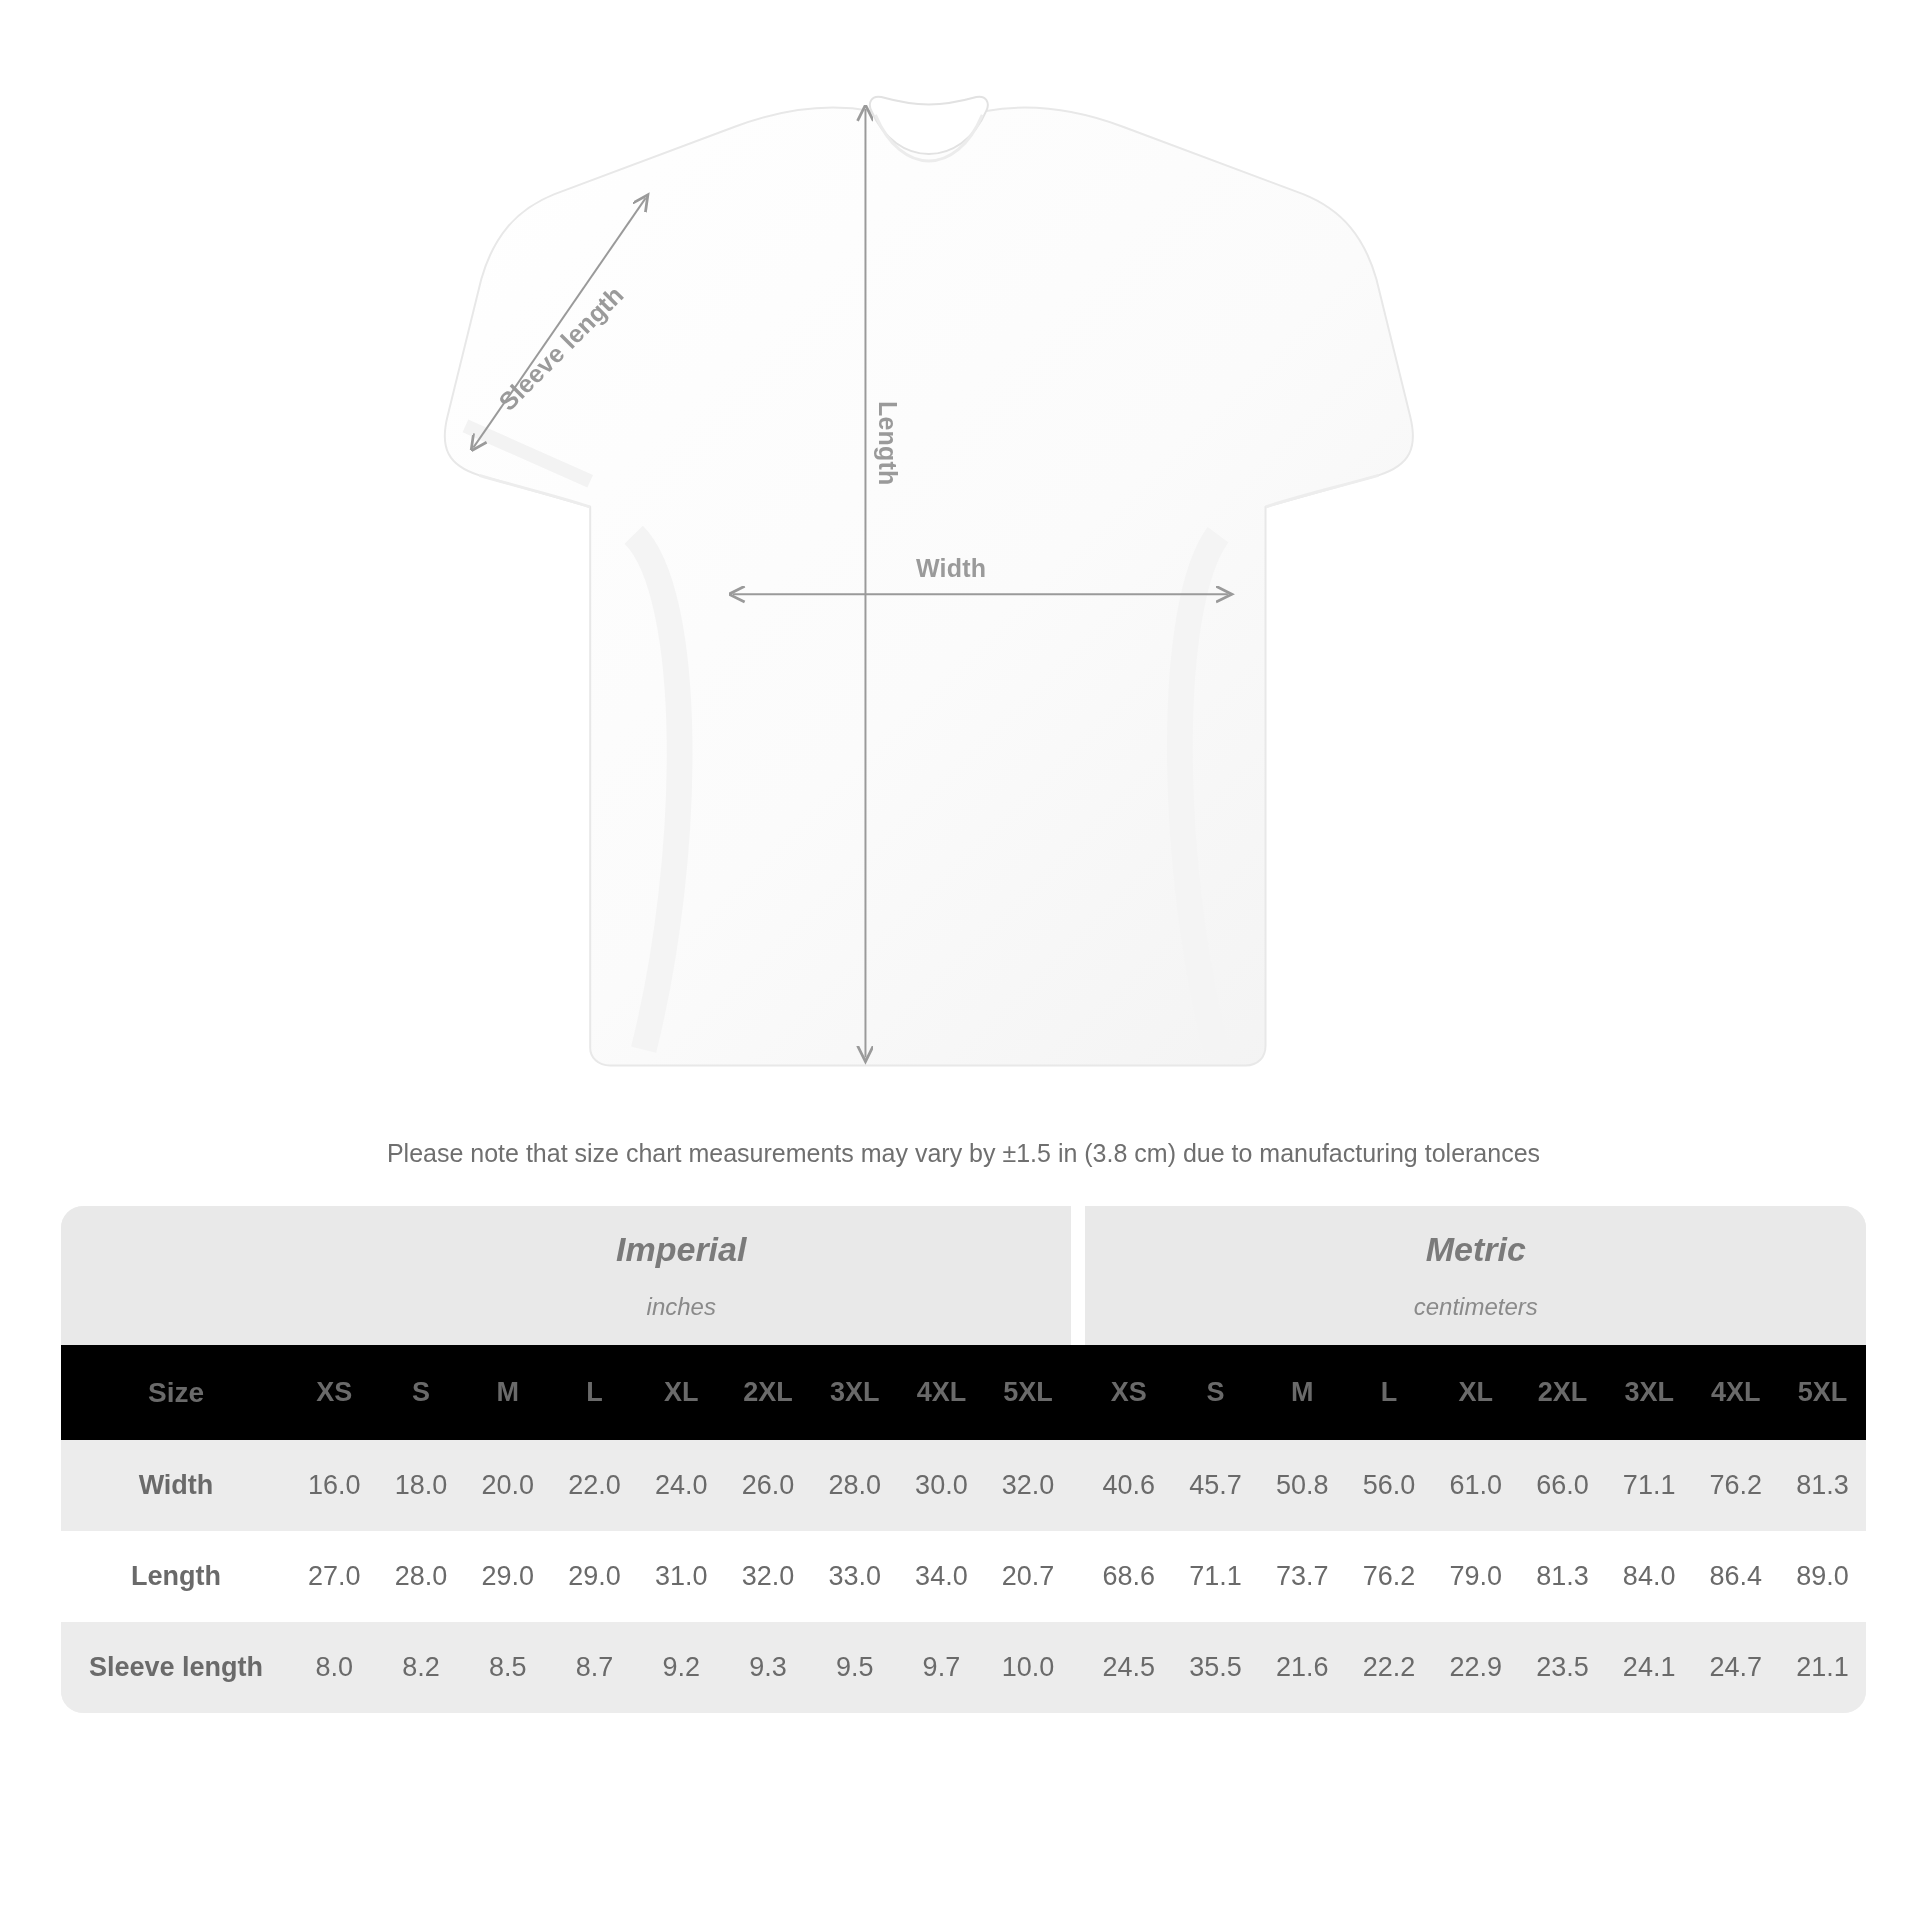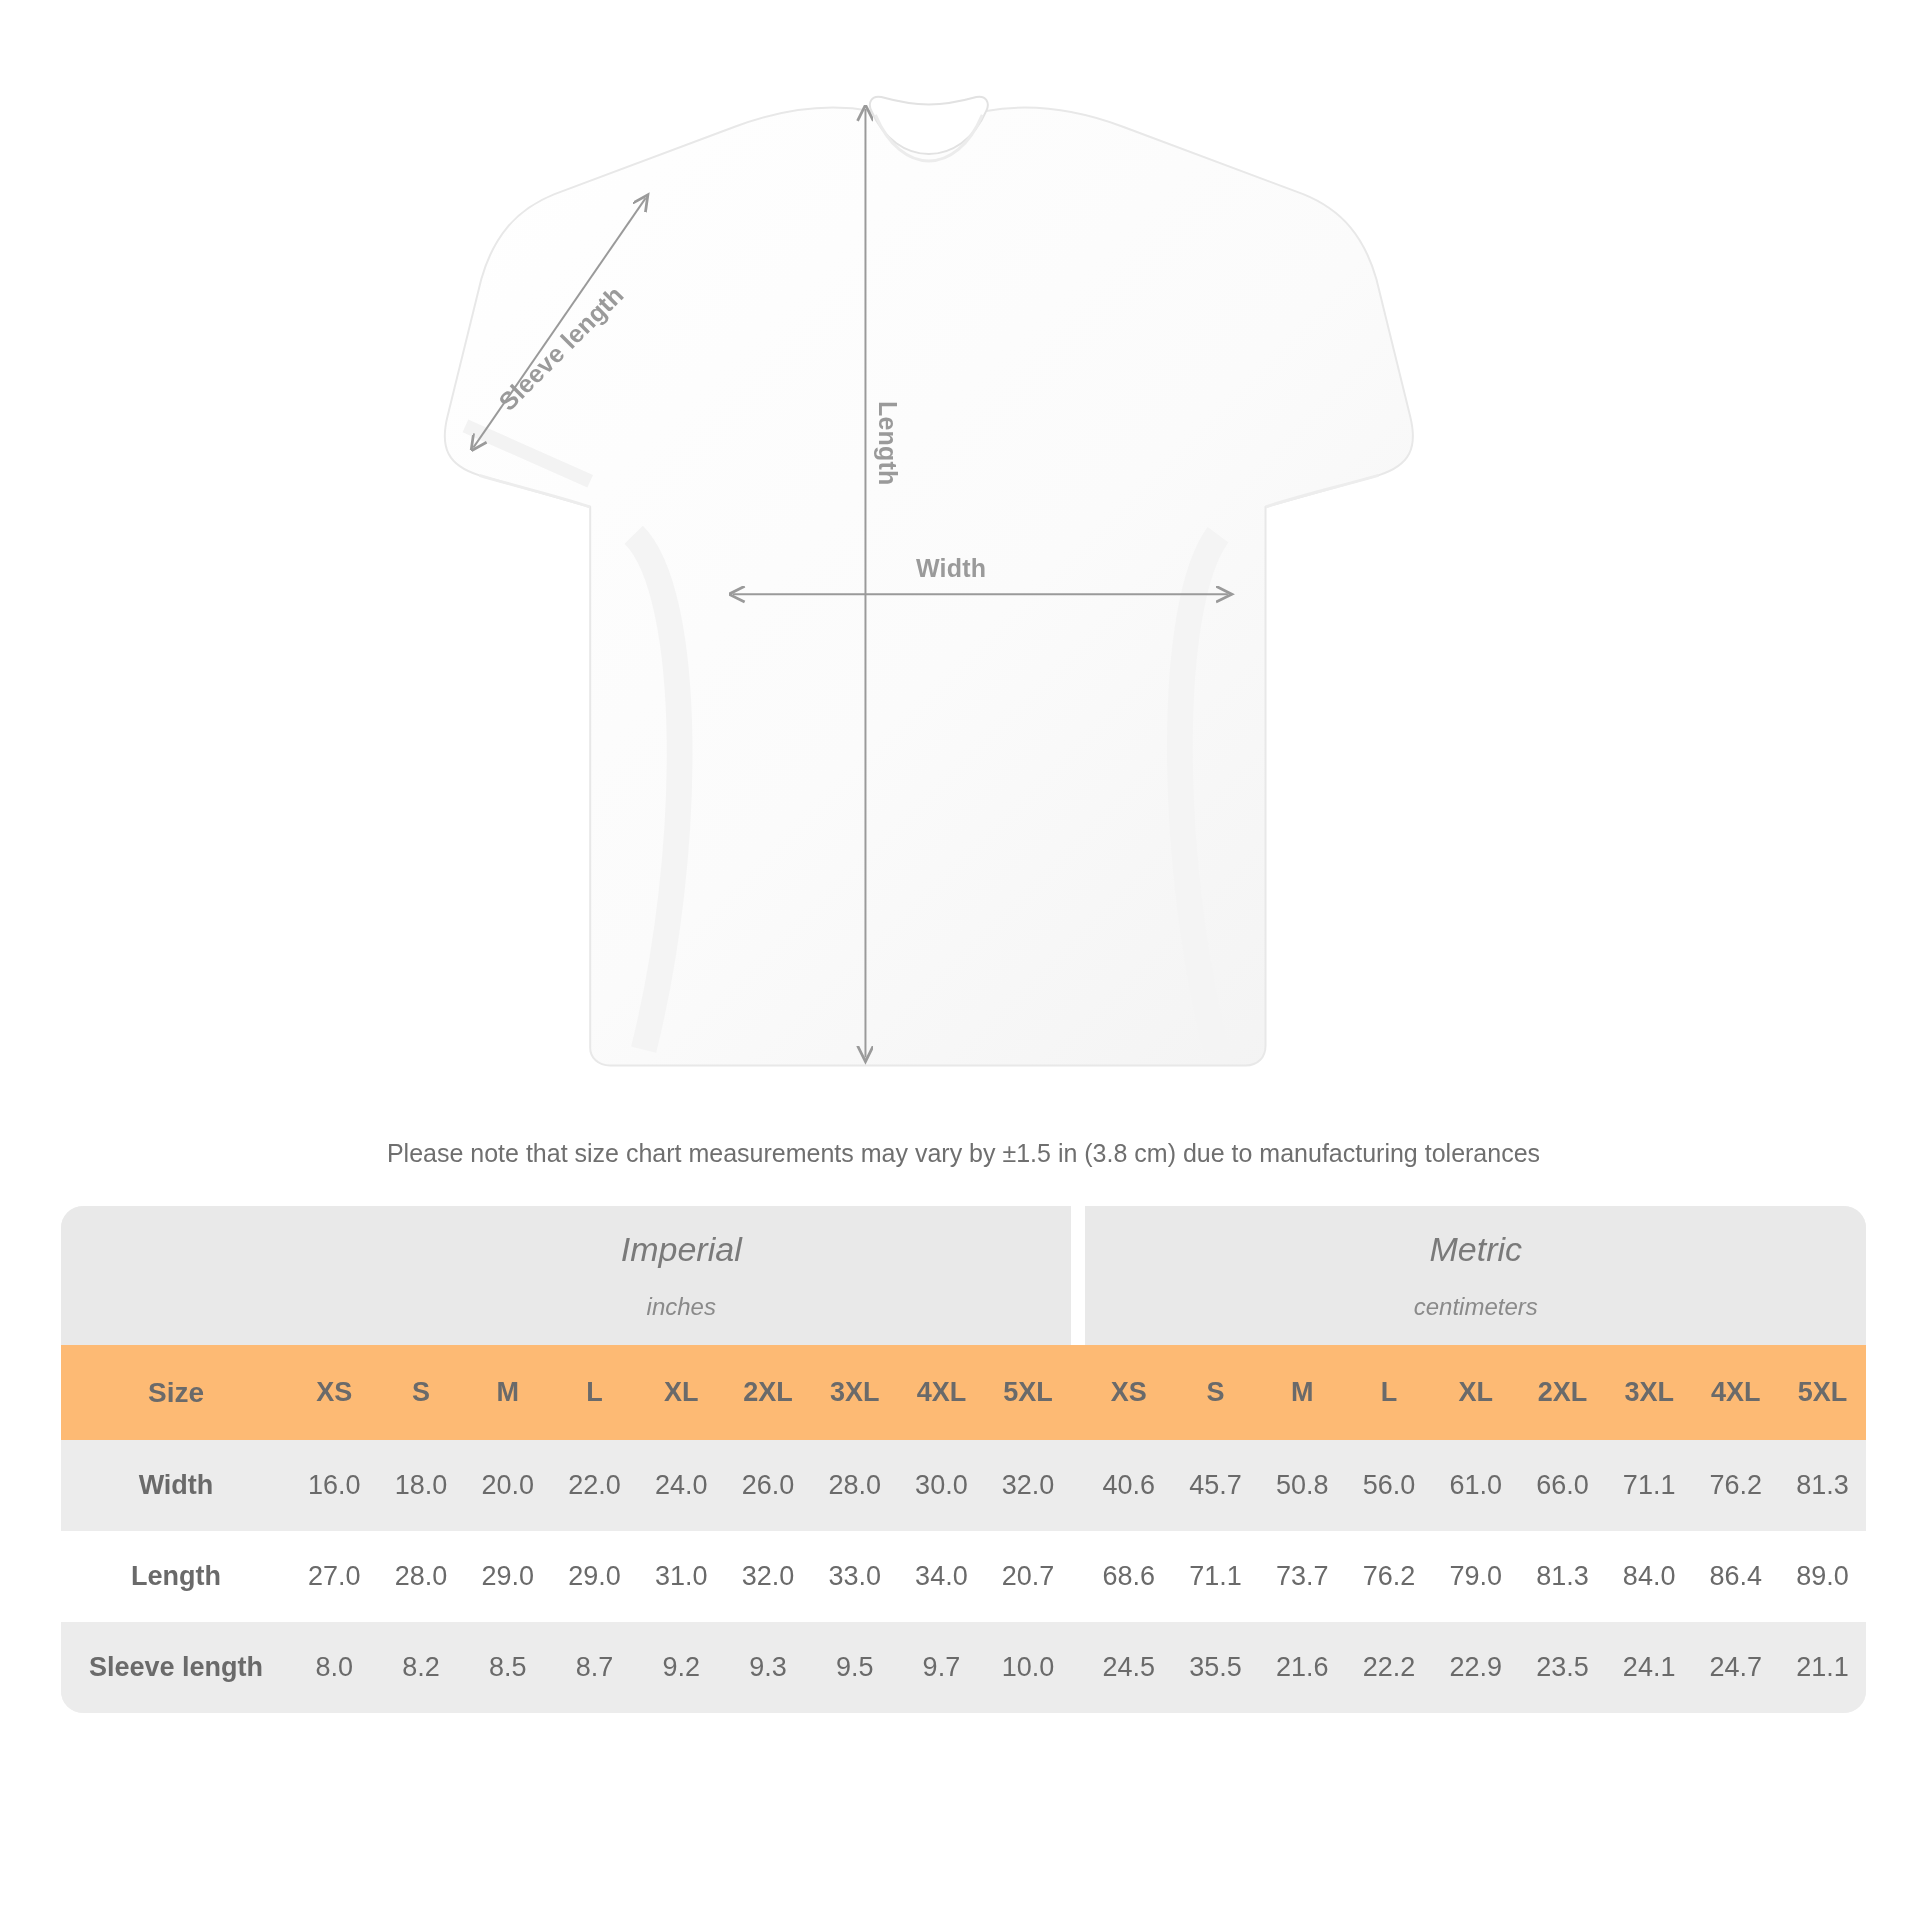--- a/index.html
+++ b/index.html
@@ -78,36 +78,36 @@
     text-align: center;
     vertical-align: middle;
     color: #6f6f6f;
   }
   .unit-head {
     height: 139px;
     background: #e9e9e9;
   }
   .unit-head .unit-name {
     font-size: 34px;
-    font-weight: normal;
+    font-weight: bold;
     font-style: italic;
     color: #7a7a7a;
     line-height: 1.15;
   }
   .unit-head .unit-sub {
     font-size: 24px;
     font-style: italic;
     color: #8a8a8a;
     margin-top: 24px;
   }
   .spacer-col { width: 14px; background: #ffffff; }
 
   tr.head-row td, tr.head-row th {
     height: 95px;
-    background: #fdba74;
+    background: #000000;
     font-size: 27px;
     font-weight: bold;
     color: #6a6a6a;
   }
   tr.head-row td.rowlabel, tr.head-row th.rowlabel { font-size: 28px; }
 
   tr.data-row td {
     height: 91px;
     font-size: 27px;
     color: #6a6a6a;

